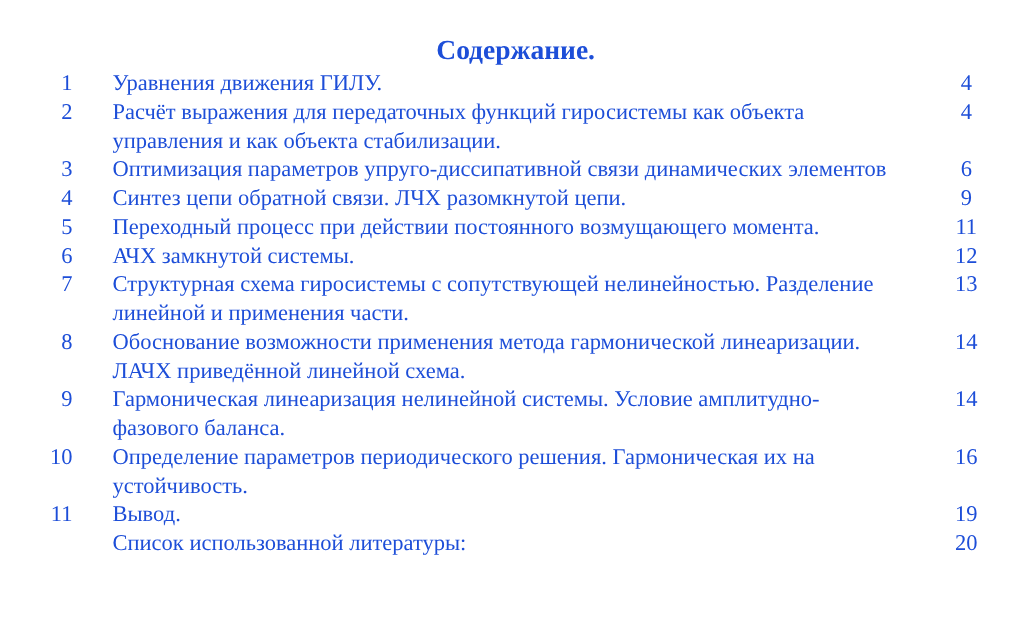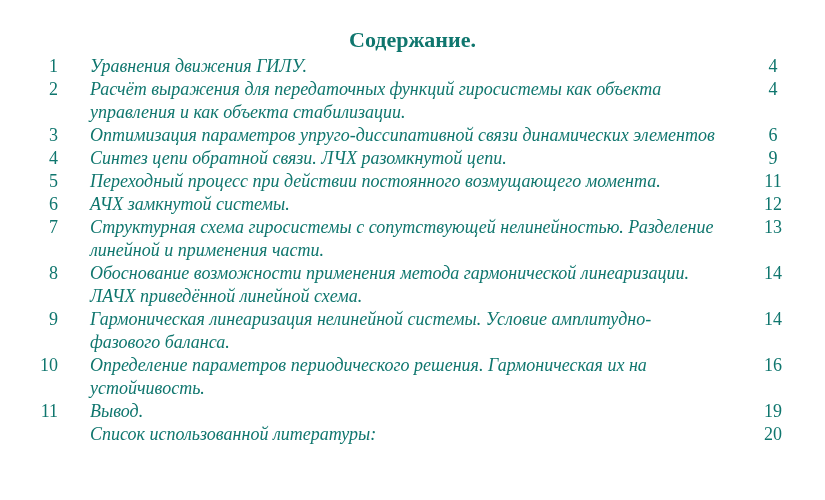--- a/index.html
+++ b/index.html
@@ -5,21 +5,21 @@
   html, body {
     margin: 0;
     padding: 0;
     background: #ffffff;
   }
   .page {
     position: relative;
     width: 825px;
     height: 500px;
     background: #ffffff;
-    color: #0f766e;
+    color: #1d4ed8;
     font-family: "Liberation Serif", "DejaVu Serif", serif;
     overflow: hidden;
     box-sizing: border-box;
   }
   .doc-title {
     margin-top: 27px;
     text-align: center;
     font-weight: bold;
     font-size: 22px;
     line-height: 26px;
@@ -36,21 +36,20 @@
     box-sizing: border-box;
   }
   .toc-num {
     text-align: right;
     padding-right: 2px;
     box-sizing: border-box;
   }
   .toc-text {
     padding-left: 30px;
     box-sizing: border-box;
-    font-style: italic;
   }
   .toc-line {
     white-space: nowrap;
   }
   .toc-page {
     text-align: center;
     box-sizing: border-box;
   }
 </style>
 </head>

